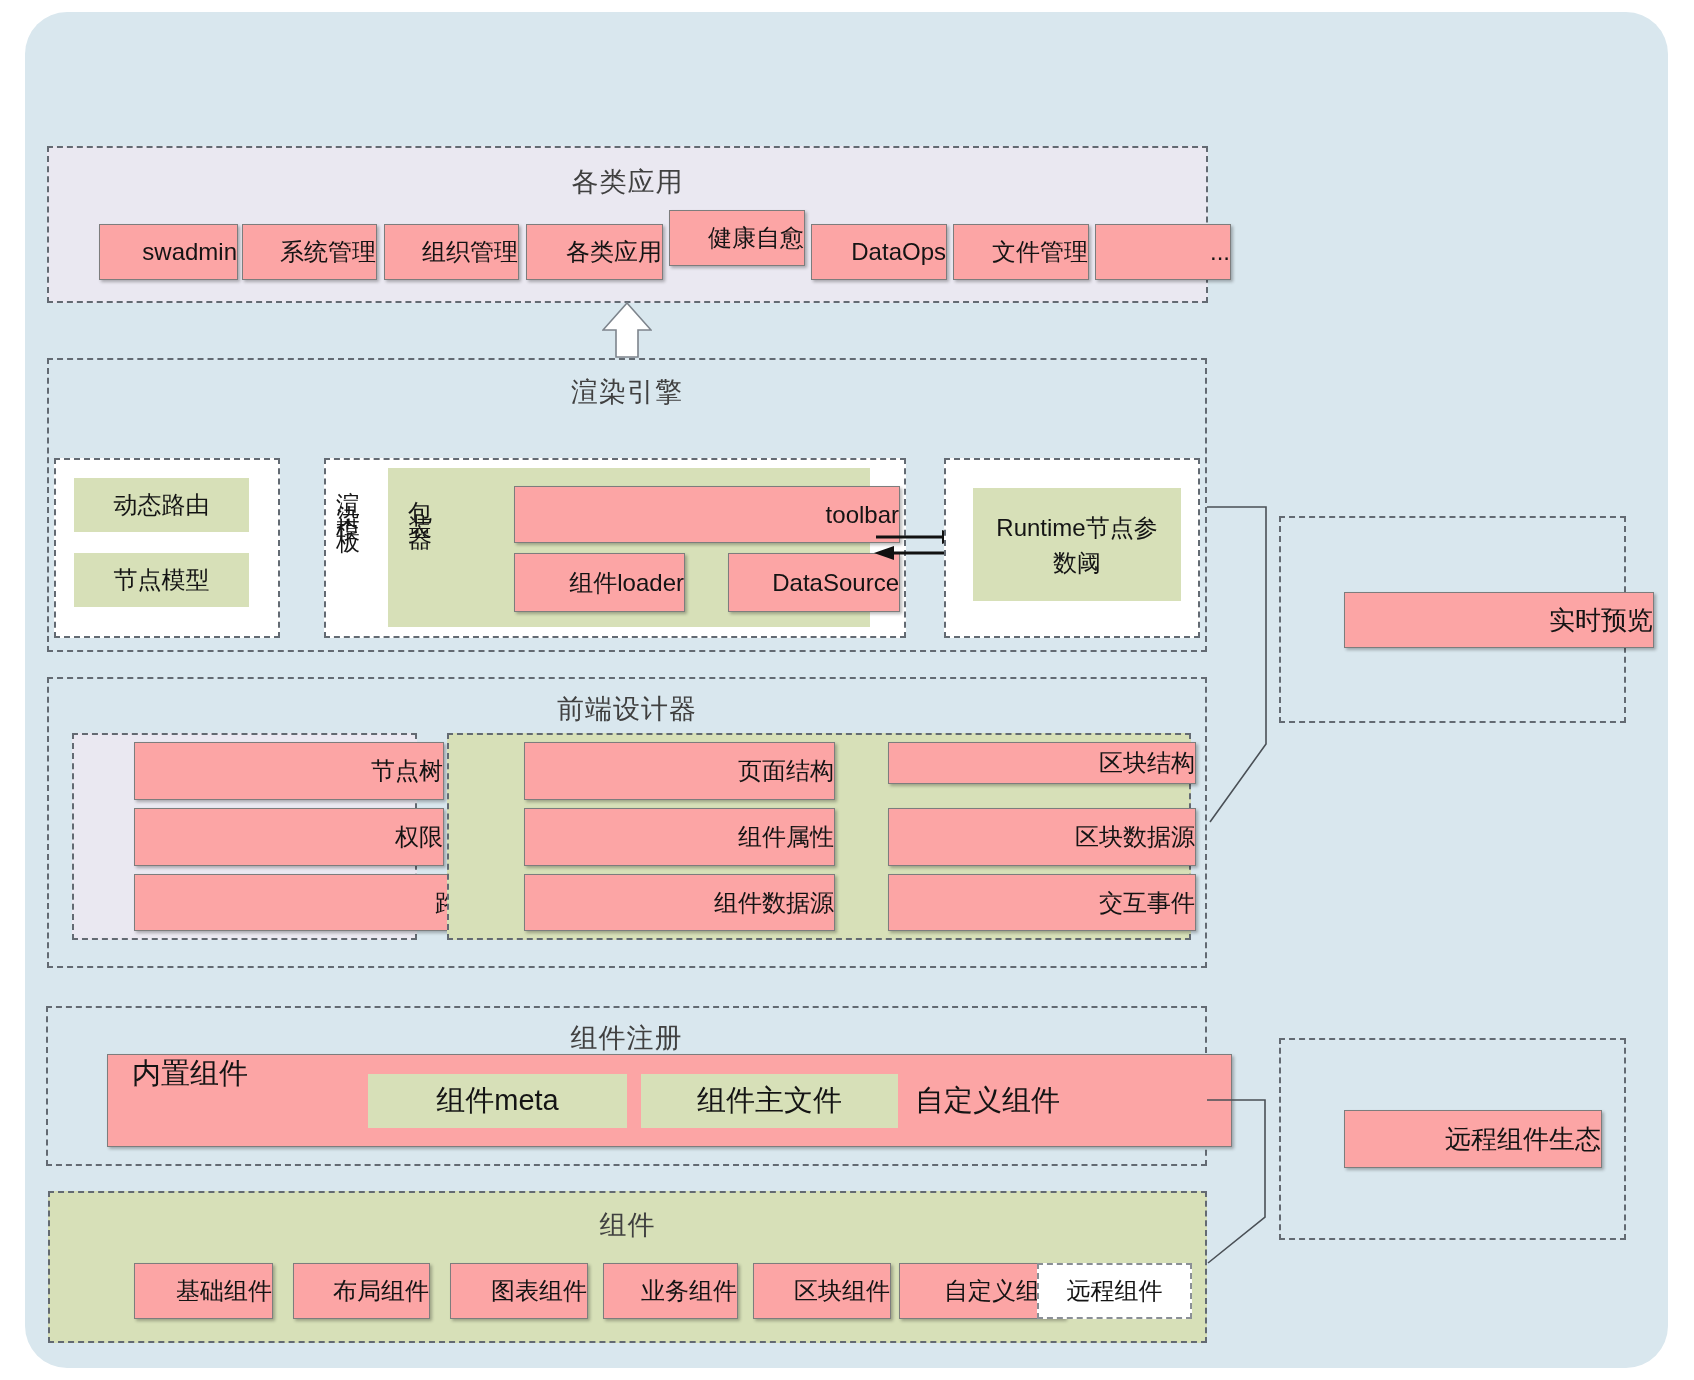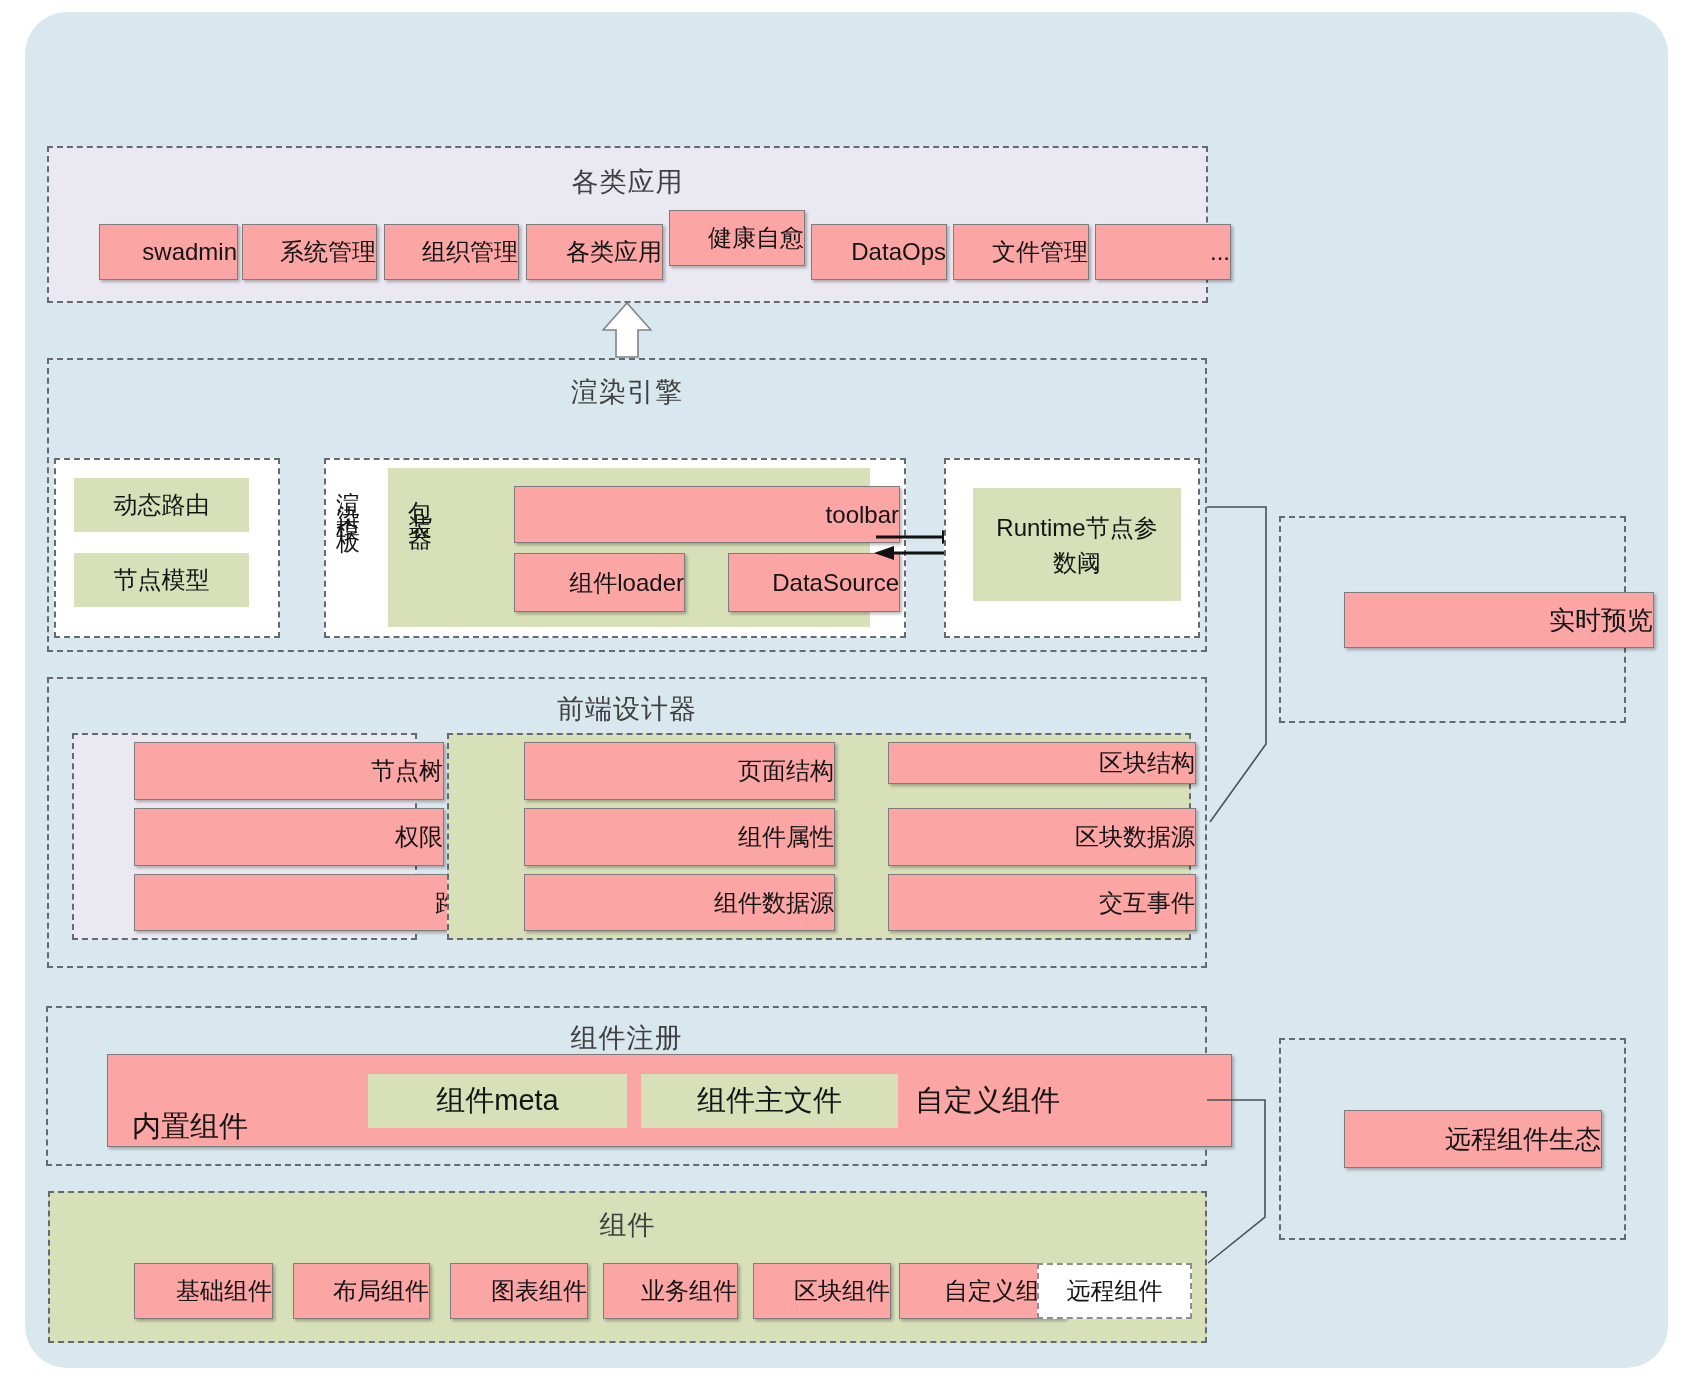--- a/index.html
+++ b/index.html
@@ -155,21 +155,21 @@
       <span>区块数据源</span>
     </div>
   <div class="abs wbox" style="left:847px;top:874px;width:308px;height:57px;">
       <span>交互事件</span>
     </div>
 
   <div class="abs dashed" style="left:46px;top:1006px;width:1161px;height:160px;">
     <div class="sec-title" style="top:12px;">组件注册</div>
   </div>
   <div class="abs wbox" style="left:66px;top:1054px;width:1125px;height:93px;"></div>
-  <div class="abs big" style="left:100px;top:1054px;width:180px;height:93px;display:flex;align-items:flex-end;justify-content:center;">
+  <div class="abs big" style="left:100px;top:1054px;width:180px;height:93px;display:flex;align-items:flex-start;justify-content:center;">
     <span>内置组件</span>
     </div>
   <div class="abs gbox big" style="left:368px;top:1074px;width:259px;height:54px;">
       <span>组件meta</span>
     </div>
   <div class="abs gbox big" style="left:641px;top:1074px;width:257px;height:54px;">
       <span>组件主文件</span>
     </div>
   <div class="abs big" style="left:895px;top:1054px;width:185px;height:93px;display:flex;align-items:center;justify-content:center;">
     <span>自定义组件</span>

